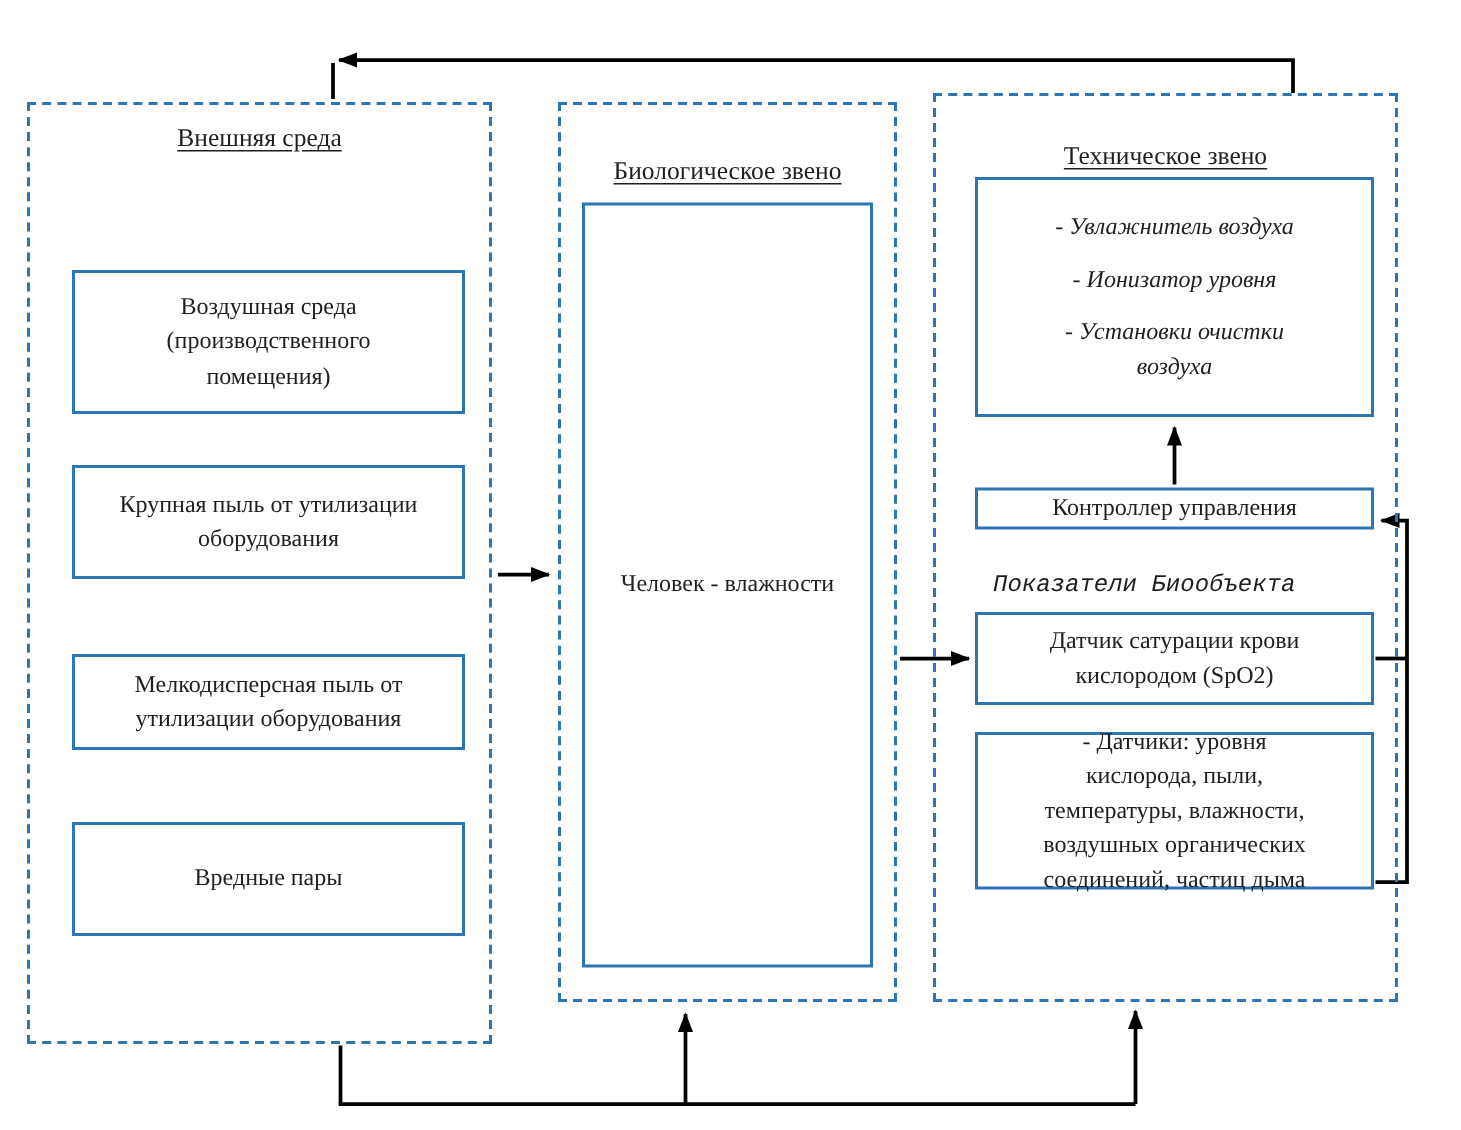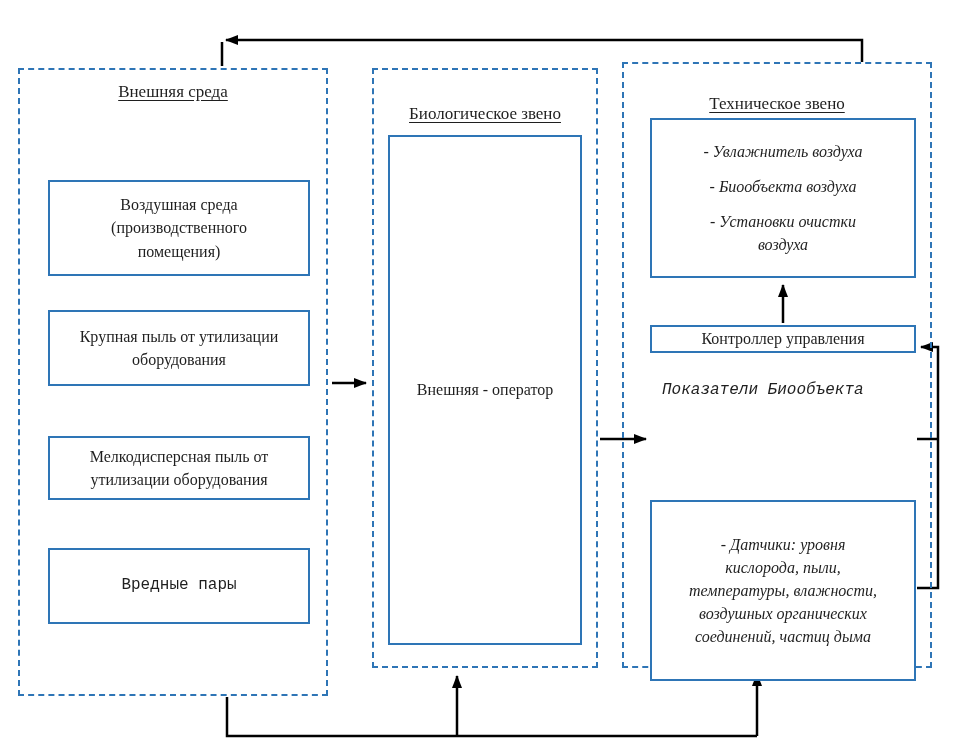--- a/index.html
+++ b/index.html
@@ -52,37 +52,39 @@
   <div class="col" style="left:18px;top:68px;width:310px;height:628px;">
     <div class="col-title" style="top:12px;">Внешняя среда</div>
   </div>
   <div class="box" style="left:48px;top:180px;width:262px;height:96px;">Воздушная среда
 (производственного
 помещения)</div>
   <div class="box" style="left:48px;top:310px;width:262px;height:76px;">Крупная пыль от утилизации
 оборудования</div>
   <div class="box" style="left:48px;top:436px;width:262px;height:64px;">Мелкодисперсная пыль от
 утилизации оборудования</div>
-  <div class="box" style="left:48px;top:548px;width:262px;height:76px;font-family:Liberation Mono, monospace;">Вредные пары</div>
+  <div class="box" style="left:48px;top:548px;width:262px;height:76px;">Вредные пары</div>
 
   <div class="col" style="left:372px;top:68px;width:226px;height:600px;">
     <div class="col-title" style="top:22px;margin-top:12px;">Биологическое звено</div>
   </div>
-  <div class="box" style="left:388px;top:135px;width:194px;height:510px;">Внешняя - оператор</div>
+  <div class="box" style="left:388px;top:135px;width:194px;height:510px;">Человек - влажности</div>
 
   <div class="col" style="left:622px;top:62px;width:310px;height:606px;">
     <div class="col-title" style="top:30px;">Техническое звено</div>
   </div>
   <div class="box list" style="left:650px;top:118px;width:266px;height:160px;">
     <div class="list-item">- Увлажнитель воздуха</div>
-    <div class="list-item">- Биообъекта воздуха</div>
+    <div class="list-item">- Ионизатор уровня</div>
     <div class="list-item">- Установки очистки
 воздуха</div>
   </div>
   <div class="box" style="left:650px;top:325px;width:266px;height:28px;">Контроллер управления</div>
   <div class="side-label" style="left:650px;top:381px;width:266px;font-family:Liberation Mono, monospace;">Показатели Биообъекта</div>
-  <div class="box" style="left:650px;top:500px;width:266px;height:181px;font-style:italic;">- Датчики: уровня
+  <div class="box" style="left:650px;top:408px;width:266px;height:62px;">Датчик сатурации крови
+кислородом (SpO2)</div>
+  <div class="box" style="left:650px;top:488px;width:266px;height:105px;">- Датчики: уровня
 кислорода, пыли,
 температуры, влажности,
 воздушных органических
 соединений, частиц дыма</div>
 
 </div>
 
 </body></html>

